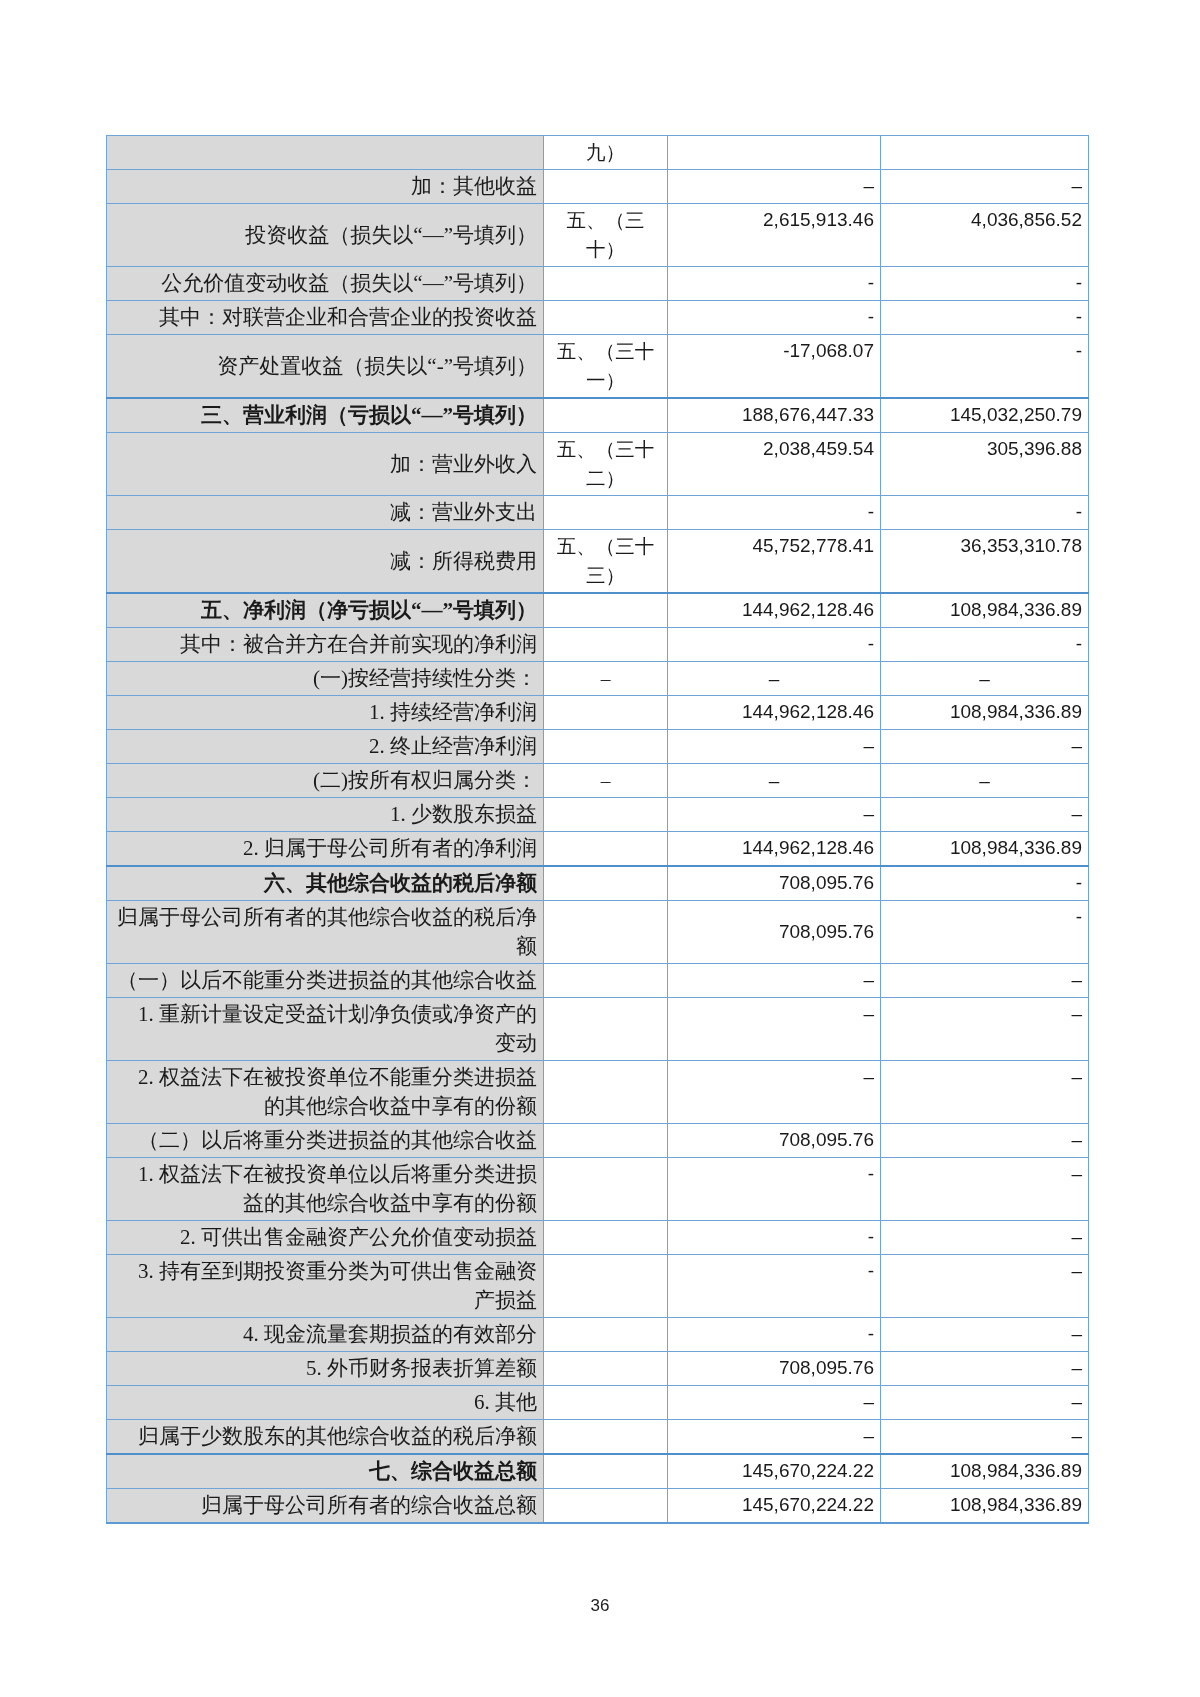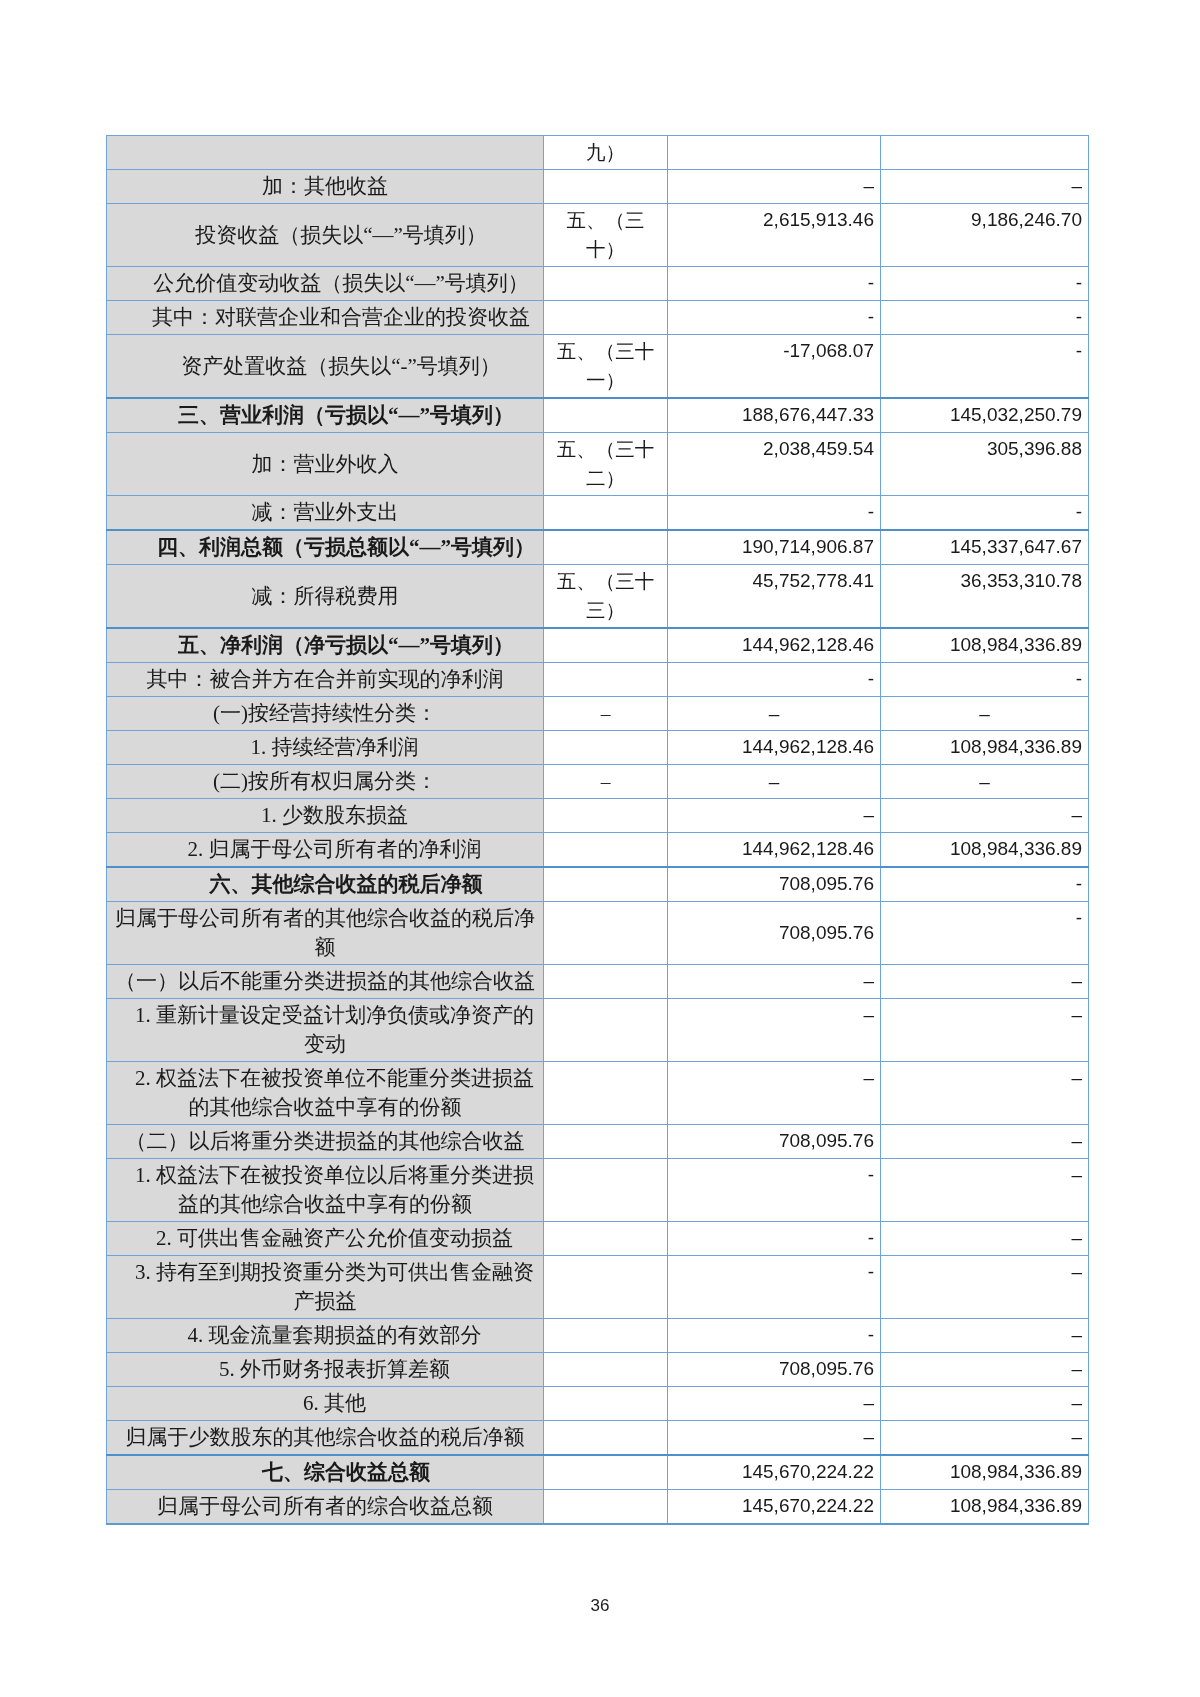--- a/index.html
+++ b/index.html
@@ -33,21 +33,21 @@
     border: 1px solid #6fa4d8;
     padding: 2px 6px;
     height: 28px;
     overflow: hidden;
     word-break: break-all;
   }
   td.label {
     background: #d9d9d9;
     font-size: 21px;
     line-height: 29px;
-    text-align: center;
+    text-align: right;
     vertical-align: middle;
     padding: 2px 8px 2px 12px;
   }
   td.note {
     font-size: 19.5px;
     line-height: 29px;
     text-align: center;
     vertical-align: middle;
     padding: 2px 3px;
   }
@@ -99,21 +99,21 @@
         <tr>
           <td class="label">加：其他收益</td>
           <td class="note"></td>
           <td class="val">–</td>
           <td class="val">–</td>
         </tr>
         <tr>
           <td class="label ind1">投资收益（损失以“—”号填列）</td>
           <td class="note">五、（三十）</td>
           <td class="val">2,615,913.46</td>
-          <td class="val">9,186,246.70</td>
+          <td class="val">4,036,856.52</td>
         </tr>
         <tr>
           <td class="label ind1">公允价值变动收益（损失以“—”号填列）</td>
           <td class="note"></td>
           <td class="val">-</td>
           <td class="val">-</td>
         </tr>
         <tr>
           <td class="label ind1">其中：对联营企业和合营企业的投资收益</td>
           <td class="note"></td>
@@ -137,26 +137,20 @@
           <td class="note">五、（三十二）</td>
           <td class="val">2,038,459.54</td>
           <td class="val">305,396.88</td>
         </tr>
         <tr>
           <td class="label">减：营业外支出</td>
           <td class="note"></td>
           <td class="val">-</td>
           <td class="val">-</td>
         </tr>
-        <tr class="section">
-          <td class="label">四、利润总额（亏损总额以“—”号填列）</td>
-          <td class="note"></td>
-          <td class="val">190,714,906.87</td>
-          <td class="val">145,337,647.67</td>
-        </tr>
         <tr>
           <td class="label">减：所得税费用</td>
           <td class="note">五、（三十三）</td>
           <td class="val">45,752,778.41</td>
           <td class="val">36,353,310.78</td>
         </tr>
         <tr class="section">
           <td class="label">五、净利润（净亏损以“—”号填列）</td>
           <td class="note"></td>
           <td class="val">144,962,128.46</td>
@@ -174,20 +168,26 @@
           <td class="val center">–</td>
           <td class="val center">–</td>
         </tr>
         <tr>
           <td class="label ind2">1. 持续经营净利润</td>
           <td class="note"></td>
           <td class="val">144,962,128.46</td>
           <td class="val">108,984,336.89</td>
         </tr>
         <tr>
+          <td class="label ind2">2. 终止经营净利润</td>
+          <td class="note"></td>
+          <td class="val">–</td>
+          <td class="val">–</td>
+        </tr>
+        <tr>
           <td class="label">(二)按所有权归属分类：</td>
           <td class="note">–</td>
           <td class="val center">–</td>
           <td class="val center">–</td>
         </tr>
         <tr>
           <td class="label ind2">1. 少数股东损益</td>
           <td class="note"></td>
           <td class="val">–</td>
           <td class="val">–</td>

